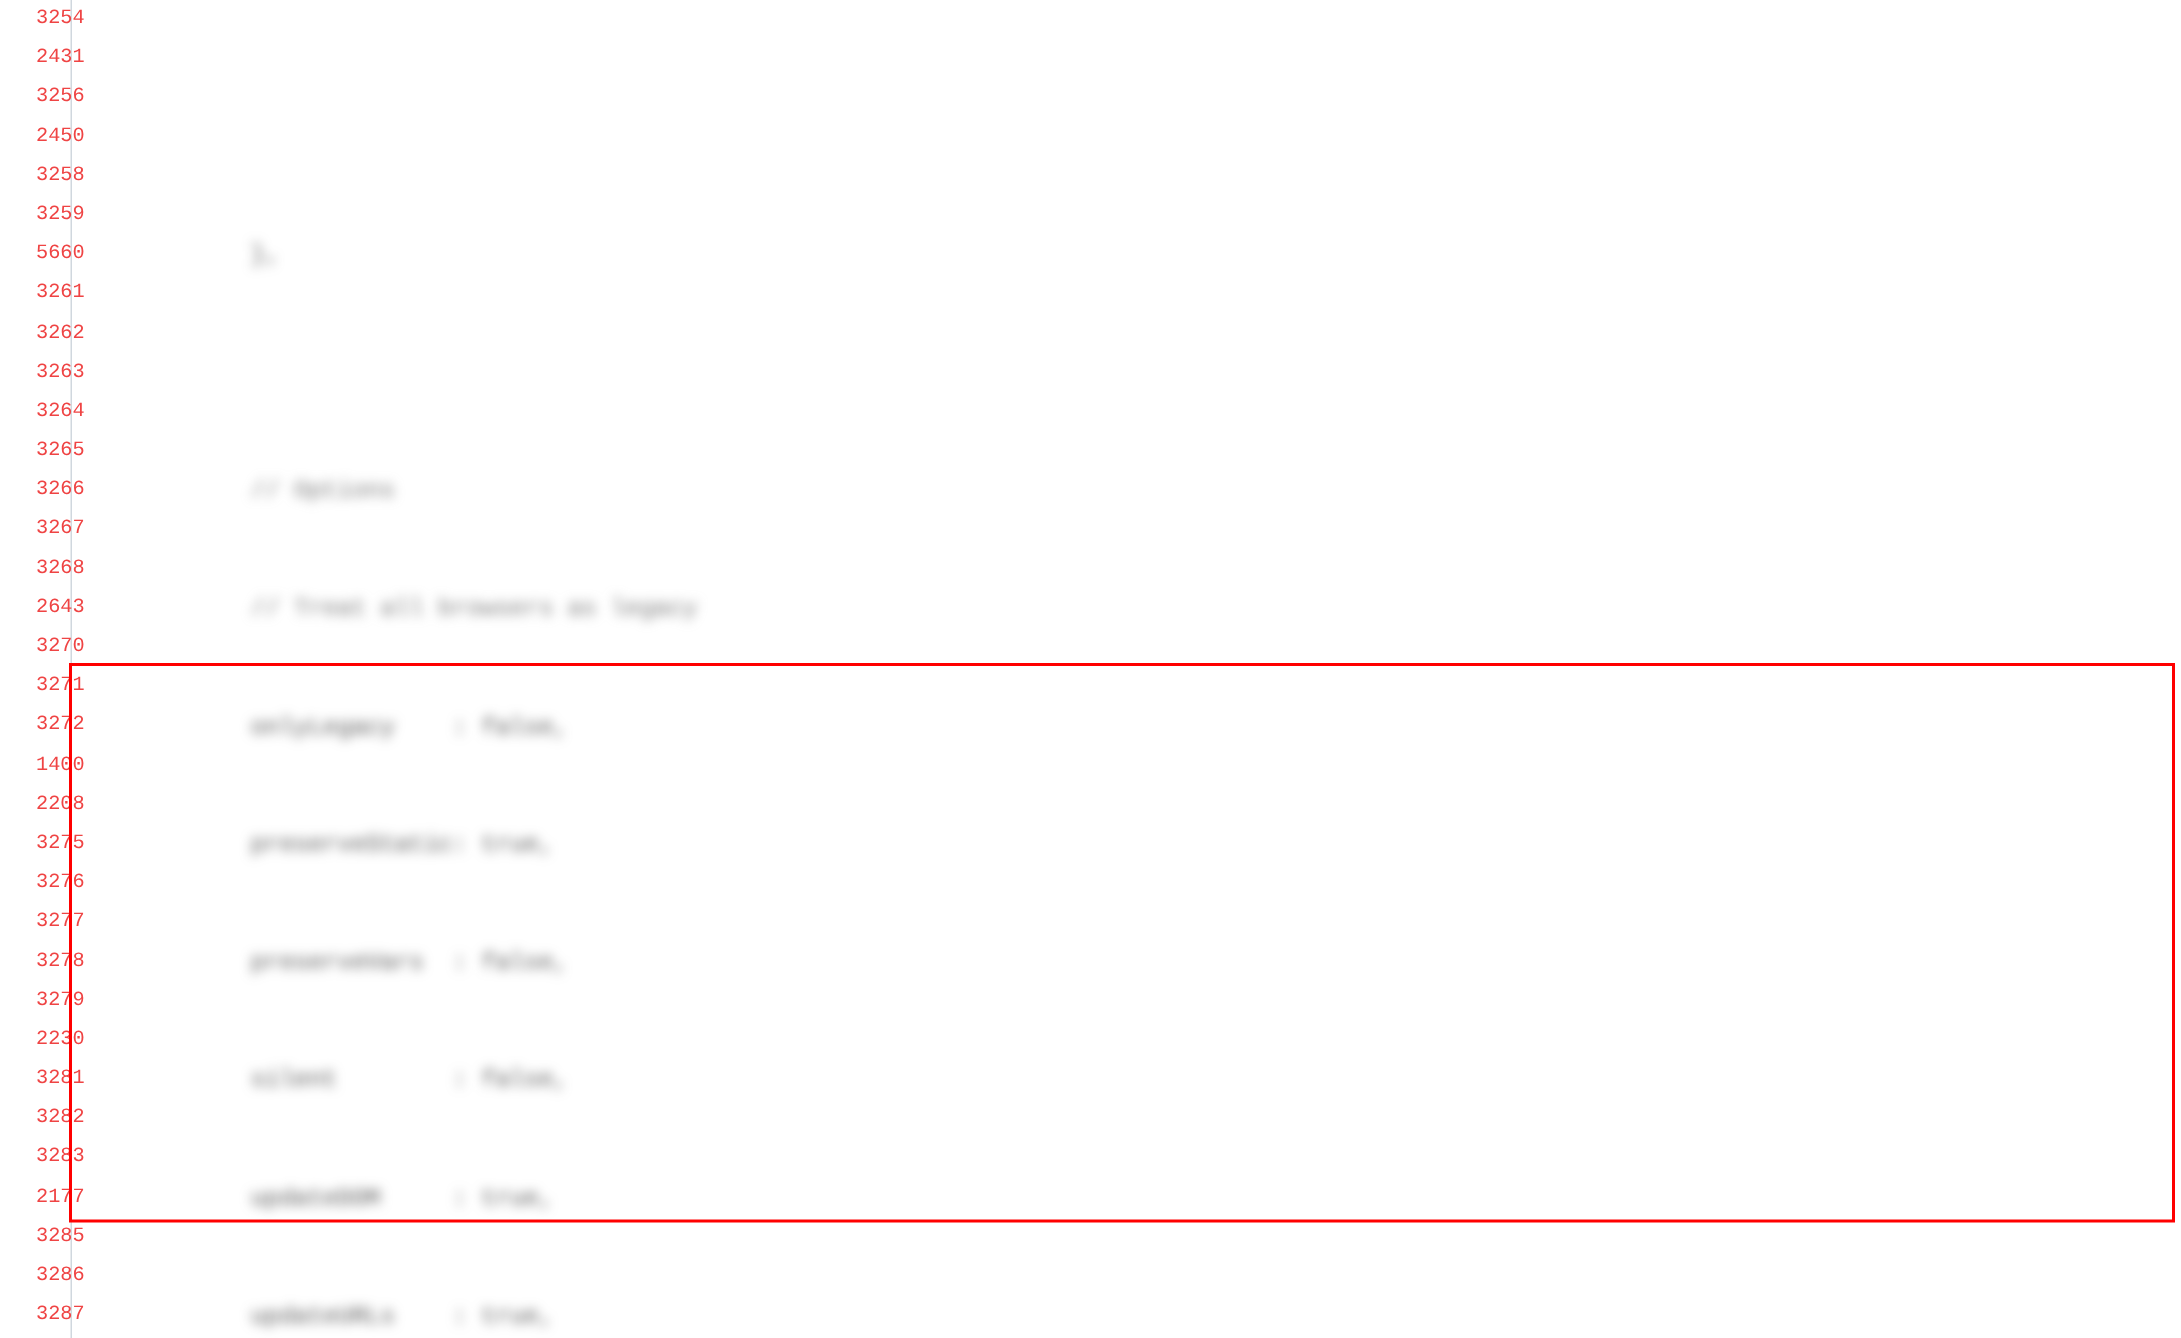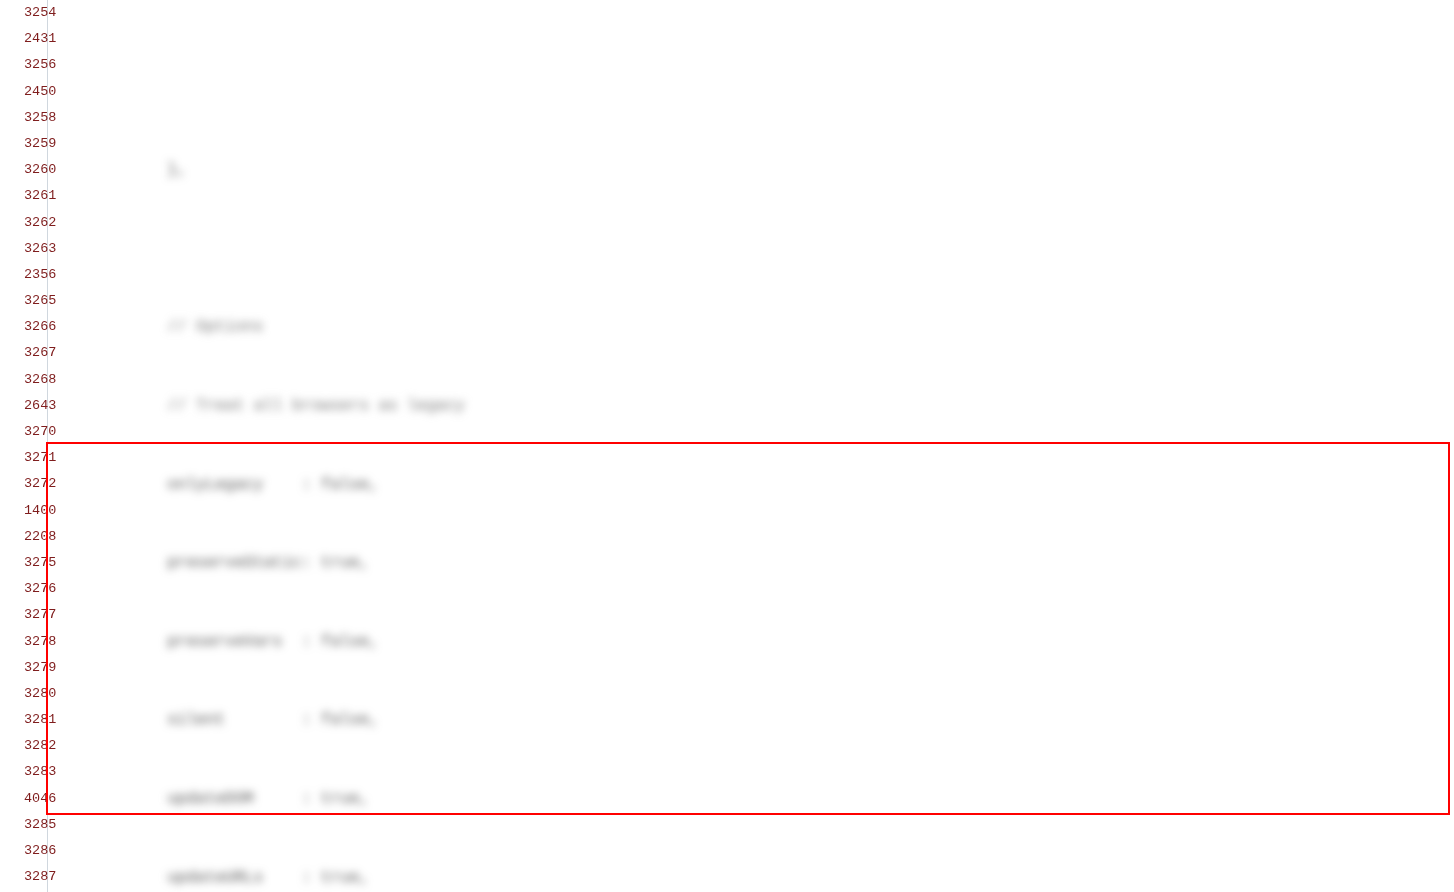--- a/index.html
+++ b/index.html
@@ -25,21 +25,21 @@
     flex: 0 0 48px;
     background: #ffffff;
     border-right: 1px solid #d0d7de;
     text-align: right;
     padding-right: 6px;
     box-sizing: border-box;
     user-select: none;
   }
   .gutter .ln {
     height: 26.2px;
-    color: #7f1d1d;
+    color: #ef4444;
     font-size: 13.5px;
     font-family: Consolas, "Courier New", monospace;
     padding-left: 24px;
   }
   .code {
     flex: 1 1 auto;
     padding-left: 4px;
     position: relative;
     white-space: pre;
   }
@@ -68,45 +68,45 @@
 
 <div class="editor">
 
   <div class="gutter" id="gutter">
       <div class="ln">3254</div>
       <div class="ln">2431</div>
       <div class="ln">3256</div>
       <div class="ln">2450</div>
       <div class="ln">3258</div>
       <div class="ln">3259</div>
-      <div class="ln">3260</div>
+      <div class="ln">5660</div>
       <div class="ln">3261</div>
       <div class="ln">3262</div>
       <div class="ln">3263</div>
-      <div class="ln">2356</div>
+      <div class="ln">3264</div>
       <div class="ln">3265</div>
       <div class="ln">3266</div>
       <div class="ln">3267</div>
       <div class="ln">3268</div>
       <div class="ln">2643</div>
       <div class="ln">3270</div>
       <div class="ln">3271</div>
       <div class="ln">3272</div>
       <div class="ln">1400</div>
       <div class="ln">2208</div>
       <div class="ln">3275</div>
       <div class="ln">3276</div>
       <div class="ln">3277</div>
       <div class="ln">3278</div>
       <div class="ln">3279</div>
-      <div class="ln">3280</div>
+      <div class="ln">2230</div>
       <div class="ln">3281</div>
       <div class="ln">3282</div>
       <div class="ln">3283</div>
-      <div class="ln">4046</div>
+      <div class="ln">2177</div>
       <div class="ln">3285</div>
       <div class="ln">3286</div>
       <div class="ln">3287</div>
     </div>
 
   <div class="code">
 
     
     <div class="blurred">
       <div class="line">            },</div>

